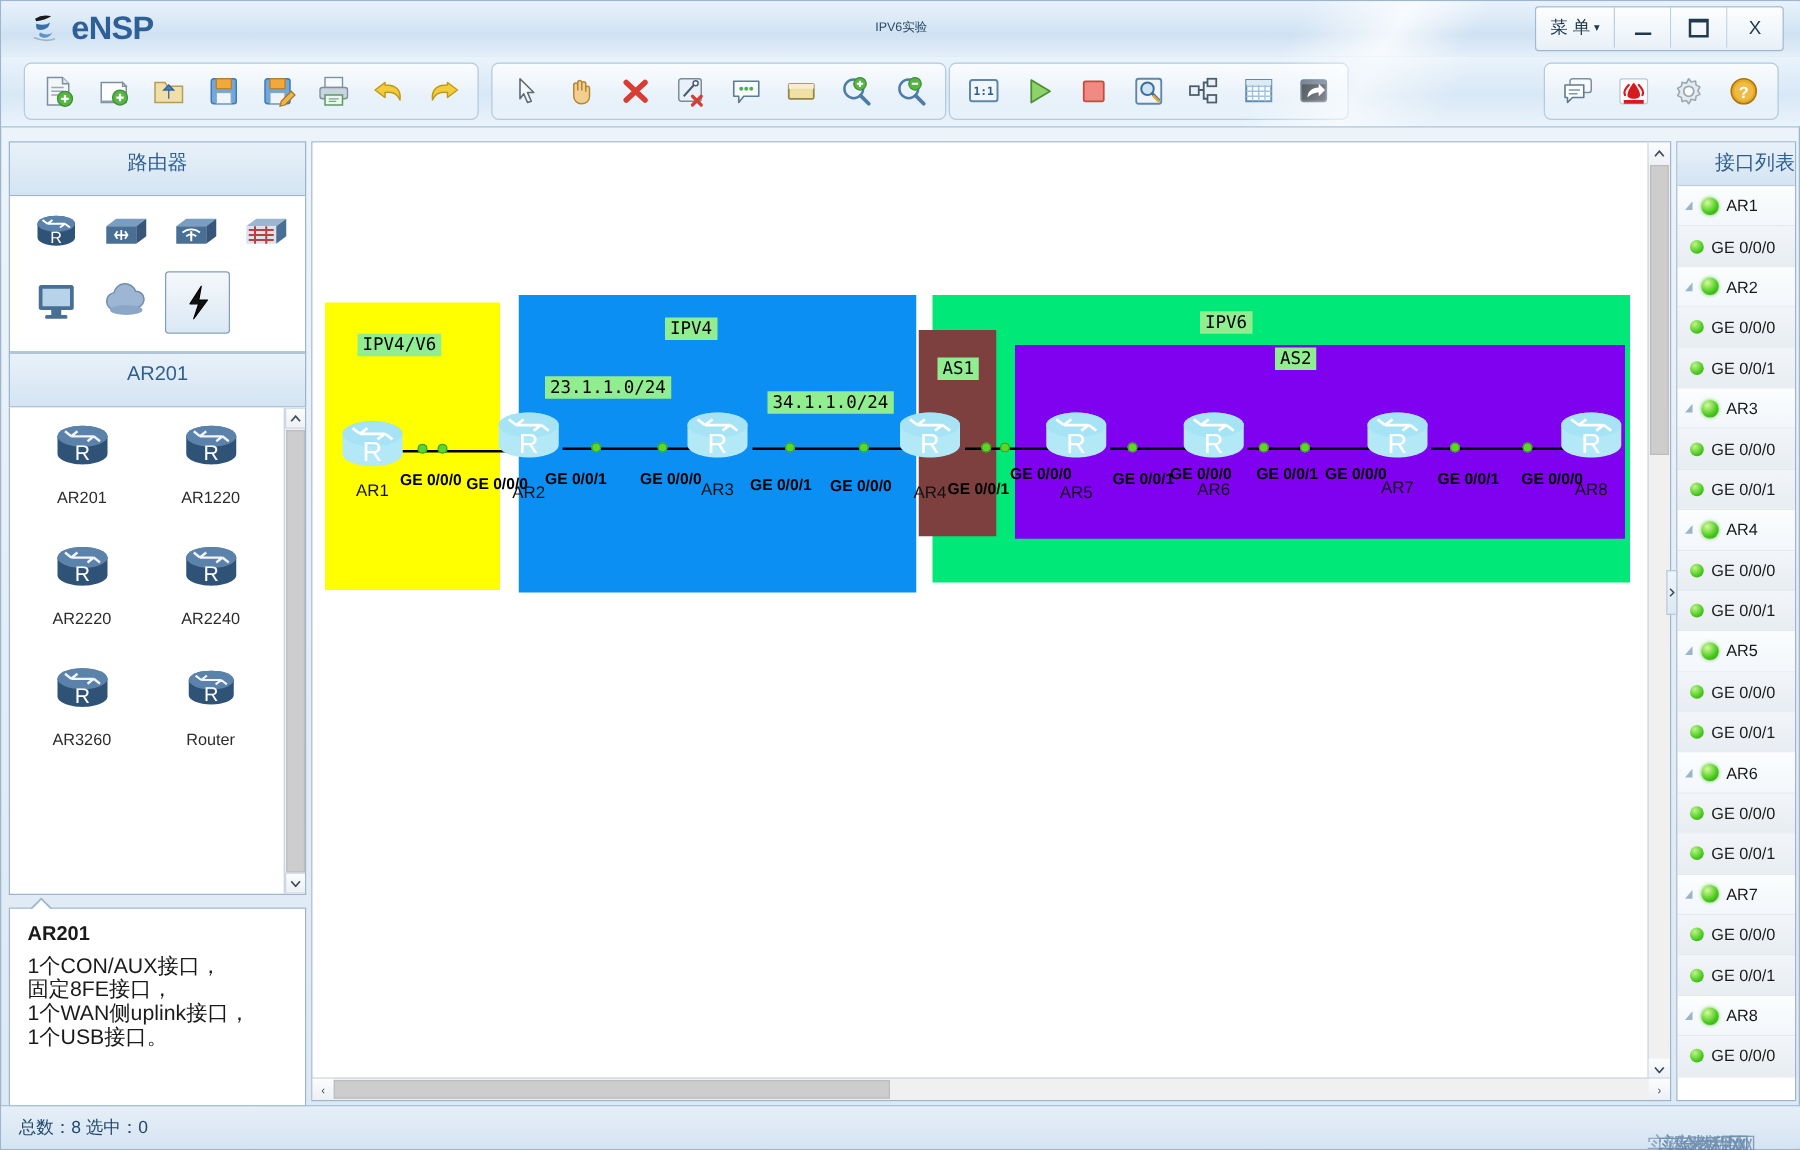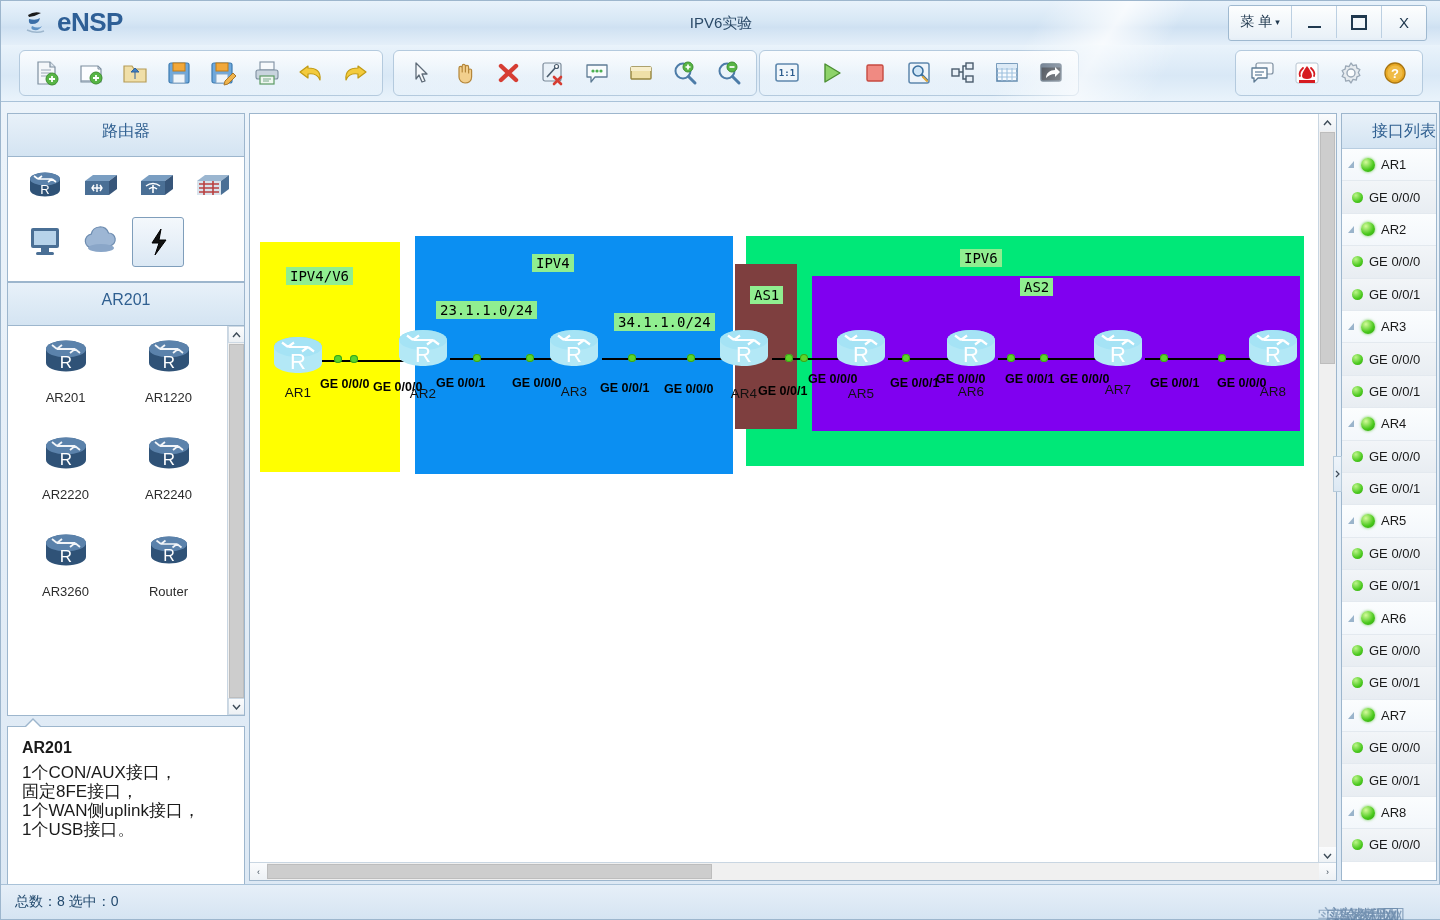--- a/index.html
+++ b/index.html
@@ -30,21 +30,21 @@
   .logo{
     position:absolute;left:22px;top:6px;display:flex;align-items:center;gap:4px;
   }
   .logo-mark{width:30px;height:30px;position:relative;}
   .logo-text{
     font-size:26px;font-weight:bold;color:#2e5f96;letter-spacing:-0.5px;
     font-family:"Liberation Sans", sans-serif;
   }
   .win-title{
     position:absolute;left:0;top:0;width:1440px;height:44px;line-height:44px;
-    text-align:center;font-size:15px;color:#2b4a68;
+    text-align:center;font-size:10px;color:#2b4a68;
   }
   .win-btns{
     position:absolute;right:14px;top:4px;height:34px;display:flex;
     border:1px solid #9fb9d0;border-radius:3px;overflow:hidden;
     background:linear-gradient(#fdfefe,#e6eff7);
   }
   .win-btn{
     width:44px;height:32px;display:flex;align-items:center;justify-content:center;
     border-right:1px solid #bcd0e2;font-size:15px;color:#20394f;cursor:pointer;
     background:linear-gradient(#fdfefe,#e9f1f8);

